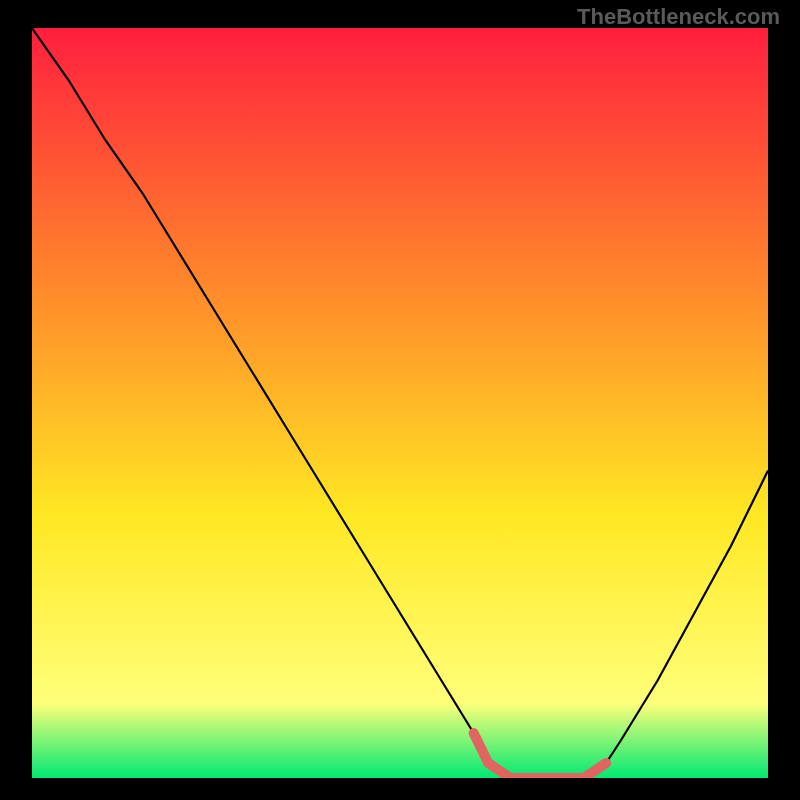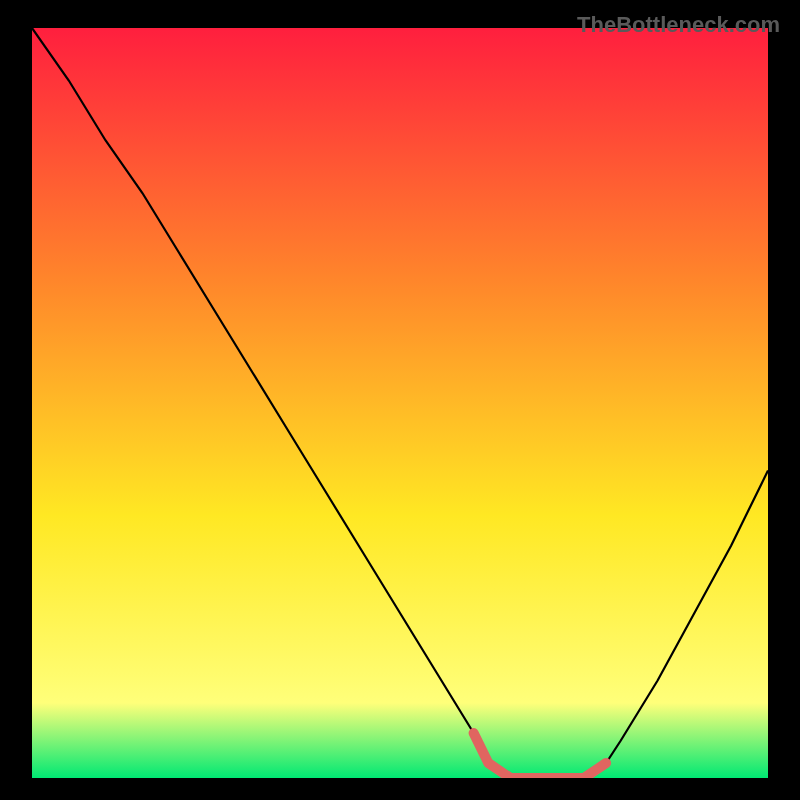--- a/index.html
+++ b/index.html
@@ -5,21 +5,21 @@
   * { margin: 0; padding: 0; box-sizing: border-box; }
   html, body { width: 800px; height: 800px; overflow: hidden; background: #000; }
   .container {
     position: relative;
     width: 800px;
     height: 800px;
     background: #000;
   }
   .watermark {
     position: absolute;
-    top: 12px;
+    top: 4px;
     right: 20px;
     font-family: Arial, sans-serif;
     font-size: 22px;
     font-weight: bold;
     color: #5a5a5a;
     z-index: 10;
   }
   .plot {
     position: absolute;
     left: 32px;

